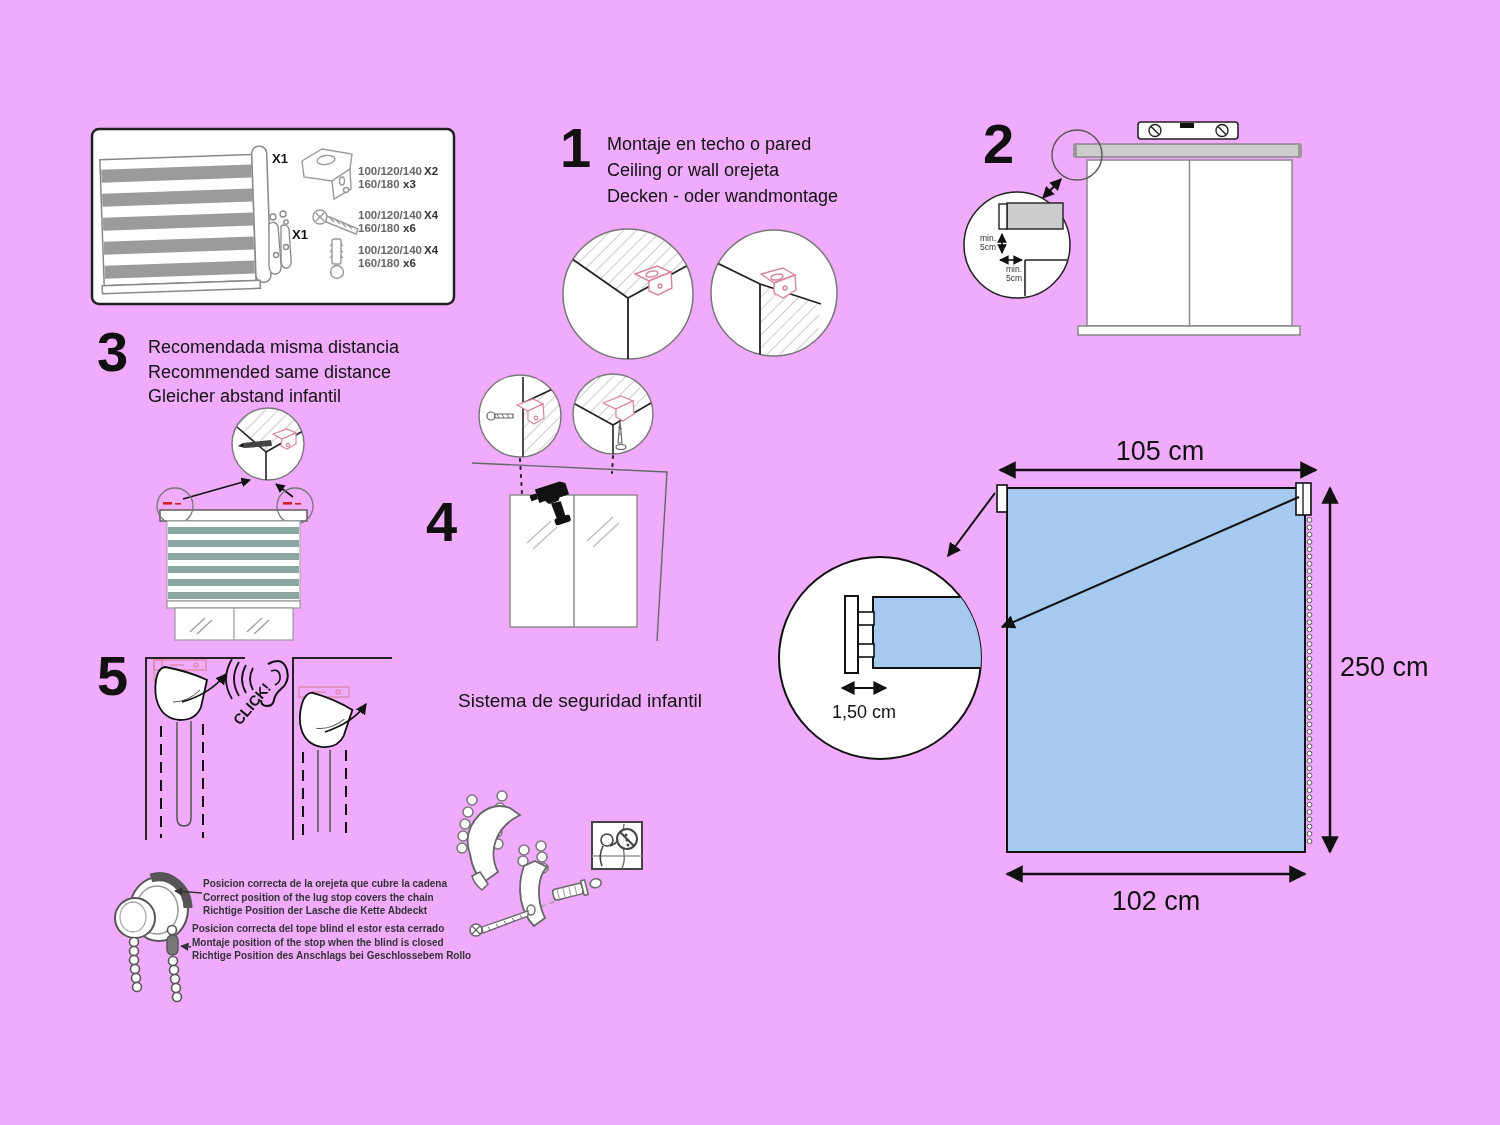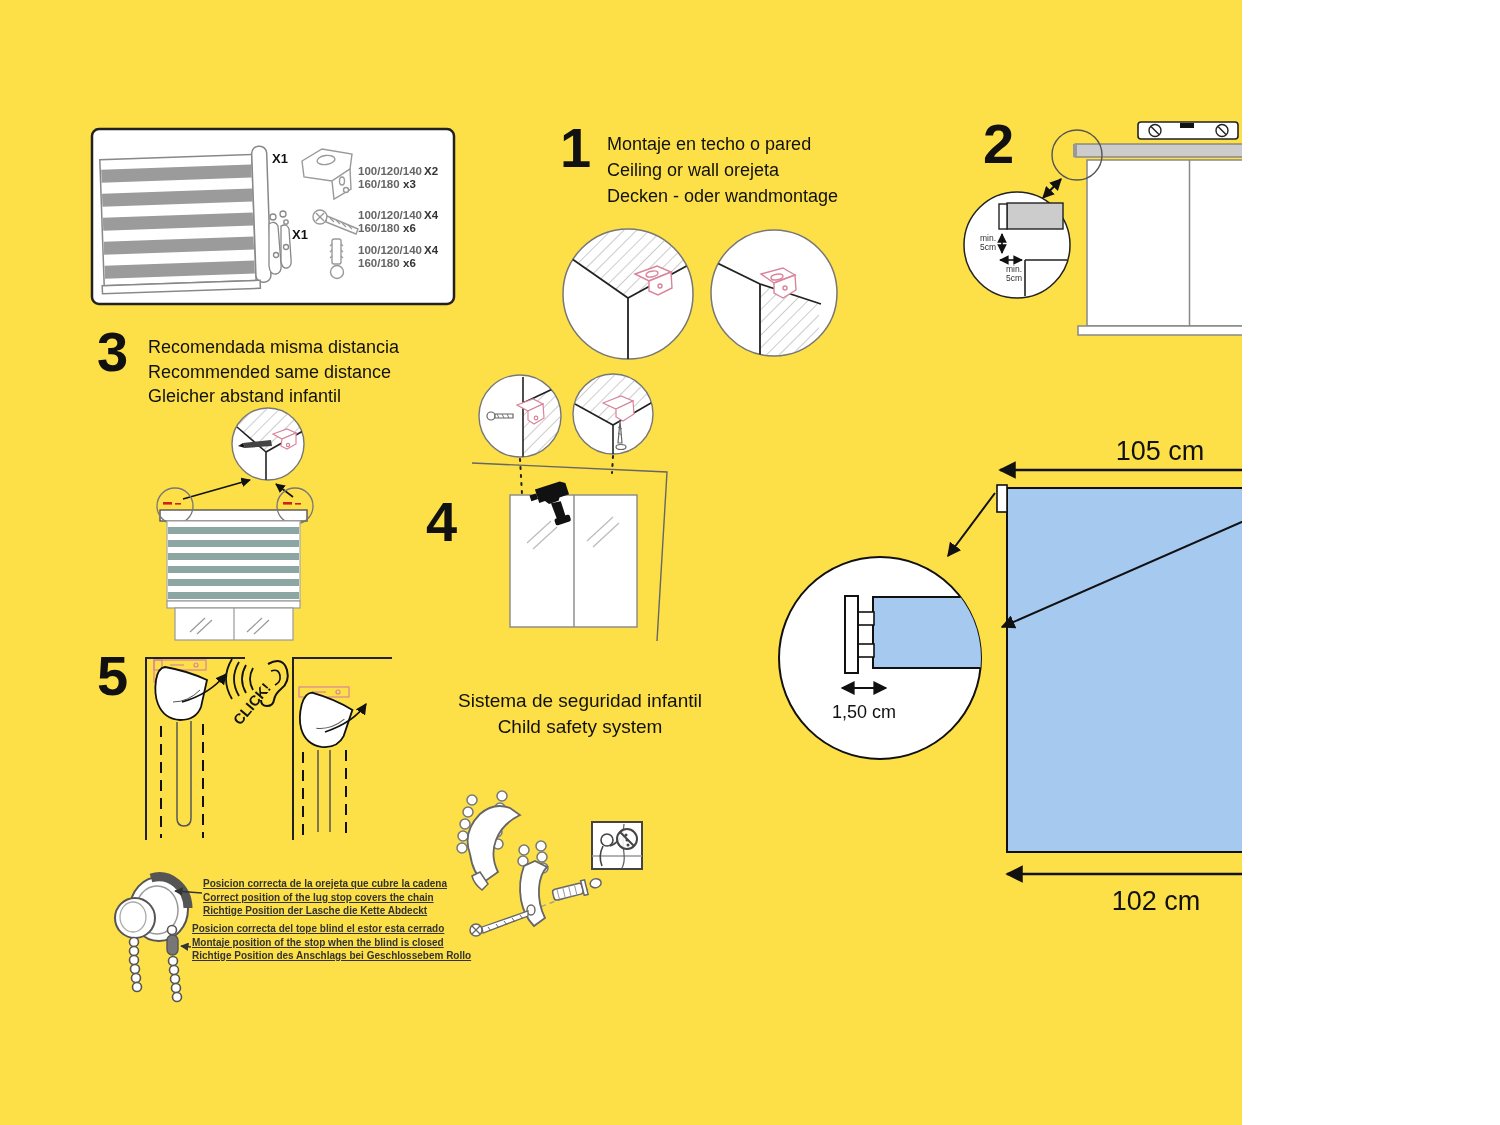--- a/index.html
+++ b/index.html
@@ -1,25 +1,25 @@
 <!DOCTYPE html>
 <html><head>
 <meta charset="utf-8">
 <style>
   html,body{margin:0;padding:0;background:#fff;}
-  .canvas{position:relative;width:1242px;height:1125px;background:#fde047;overflow:hidden;
+  .canvas{position:relative;width:1500px;height:1125px;background:#f0abfc;overflow:hidden;
           font-family:"Liberation Sans",sans-serif;color:#1a1a1a;}
   .abs{position:absolute;}
   .step-num{position:absolute;font-weight:bold;font-size:56px;line-height:1;color:#111;letter-spacing:-2px;}
   .step-text{position:absolute;font-weight:normal;color:#111;}
   .step-text div{white-space:nowrap;}
   .t18{font-size:18px;line-height:26px;}
-  .t19{font-size:19px;line-height:26px;text-align:center;}
+  .t19{font-size:19px;line-height:26px;}
   .note{position:absolute;font-weight:bold;font-size:10px;line-height:13.5px;color:#333;}
-  .note div{white-space:nowrap;text-decoration:underline;}
+  .note div{white-space:nowrap;}
   svg{position:absolute;overflow:visible;}
   svg text{font-family:"Liberation Sans",sans-serif;}
 </style>
 </head>
 <body>
 
 <div class="canvas">
 
   <svg class="abs" style="left:90px;top:127px;" width="368" height="180" viewBox="0 0 368 180">
     <rect x="2" y="2" width="362" height="175" rx="7" fill="#fff" stroke="#222" stroke-width="2.5"></rect>
@@ -444,21 +444,20 @@
     <div>Richtige Position der Lasche die Kette Abdeckt</div>
   </div>
   <div class="note" style="left:192px;top:922px;">
     <div>Posicion correcta del tope blind el estor esta cerrado</div>
     <div>Montaje position of the stop when the blind is closed</div>
     <div>Richtige Position des Anschlags bei Geschlossebem Rollo</div>
   </div>
 
   <div class="step-text t19" style="left:458px;top:688px;">
     <div>Sistema de seguridad infantil</div>
-    <div>Child safety system</div>
   </div>
 
   <svg style="left:440px;top:782px;" width="235" height="200" viewBox="0 0 235 200">
 
     <g fill="#fff" stroke="#777" stroke-width="1.5">
       <circle cx="32" cy="18" r="5"></circle>
         <circle cx="28" cy="30" r="5"></circle>
         <circle cx="25" cy="42" r="5"></circle>
       <circle cx="23" cy="54" r="5"></circle>
         <circle cx="22" cy="66" r="5"></circle>

